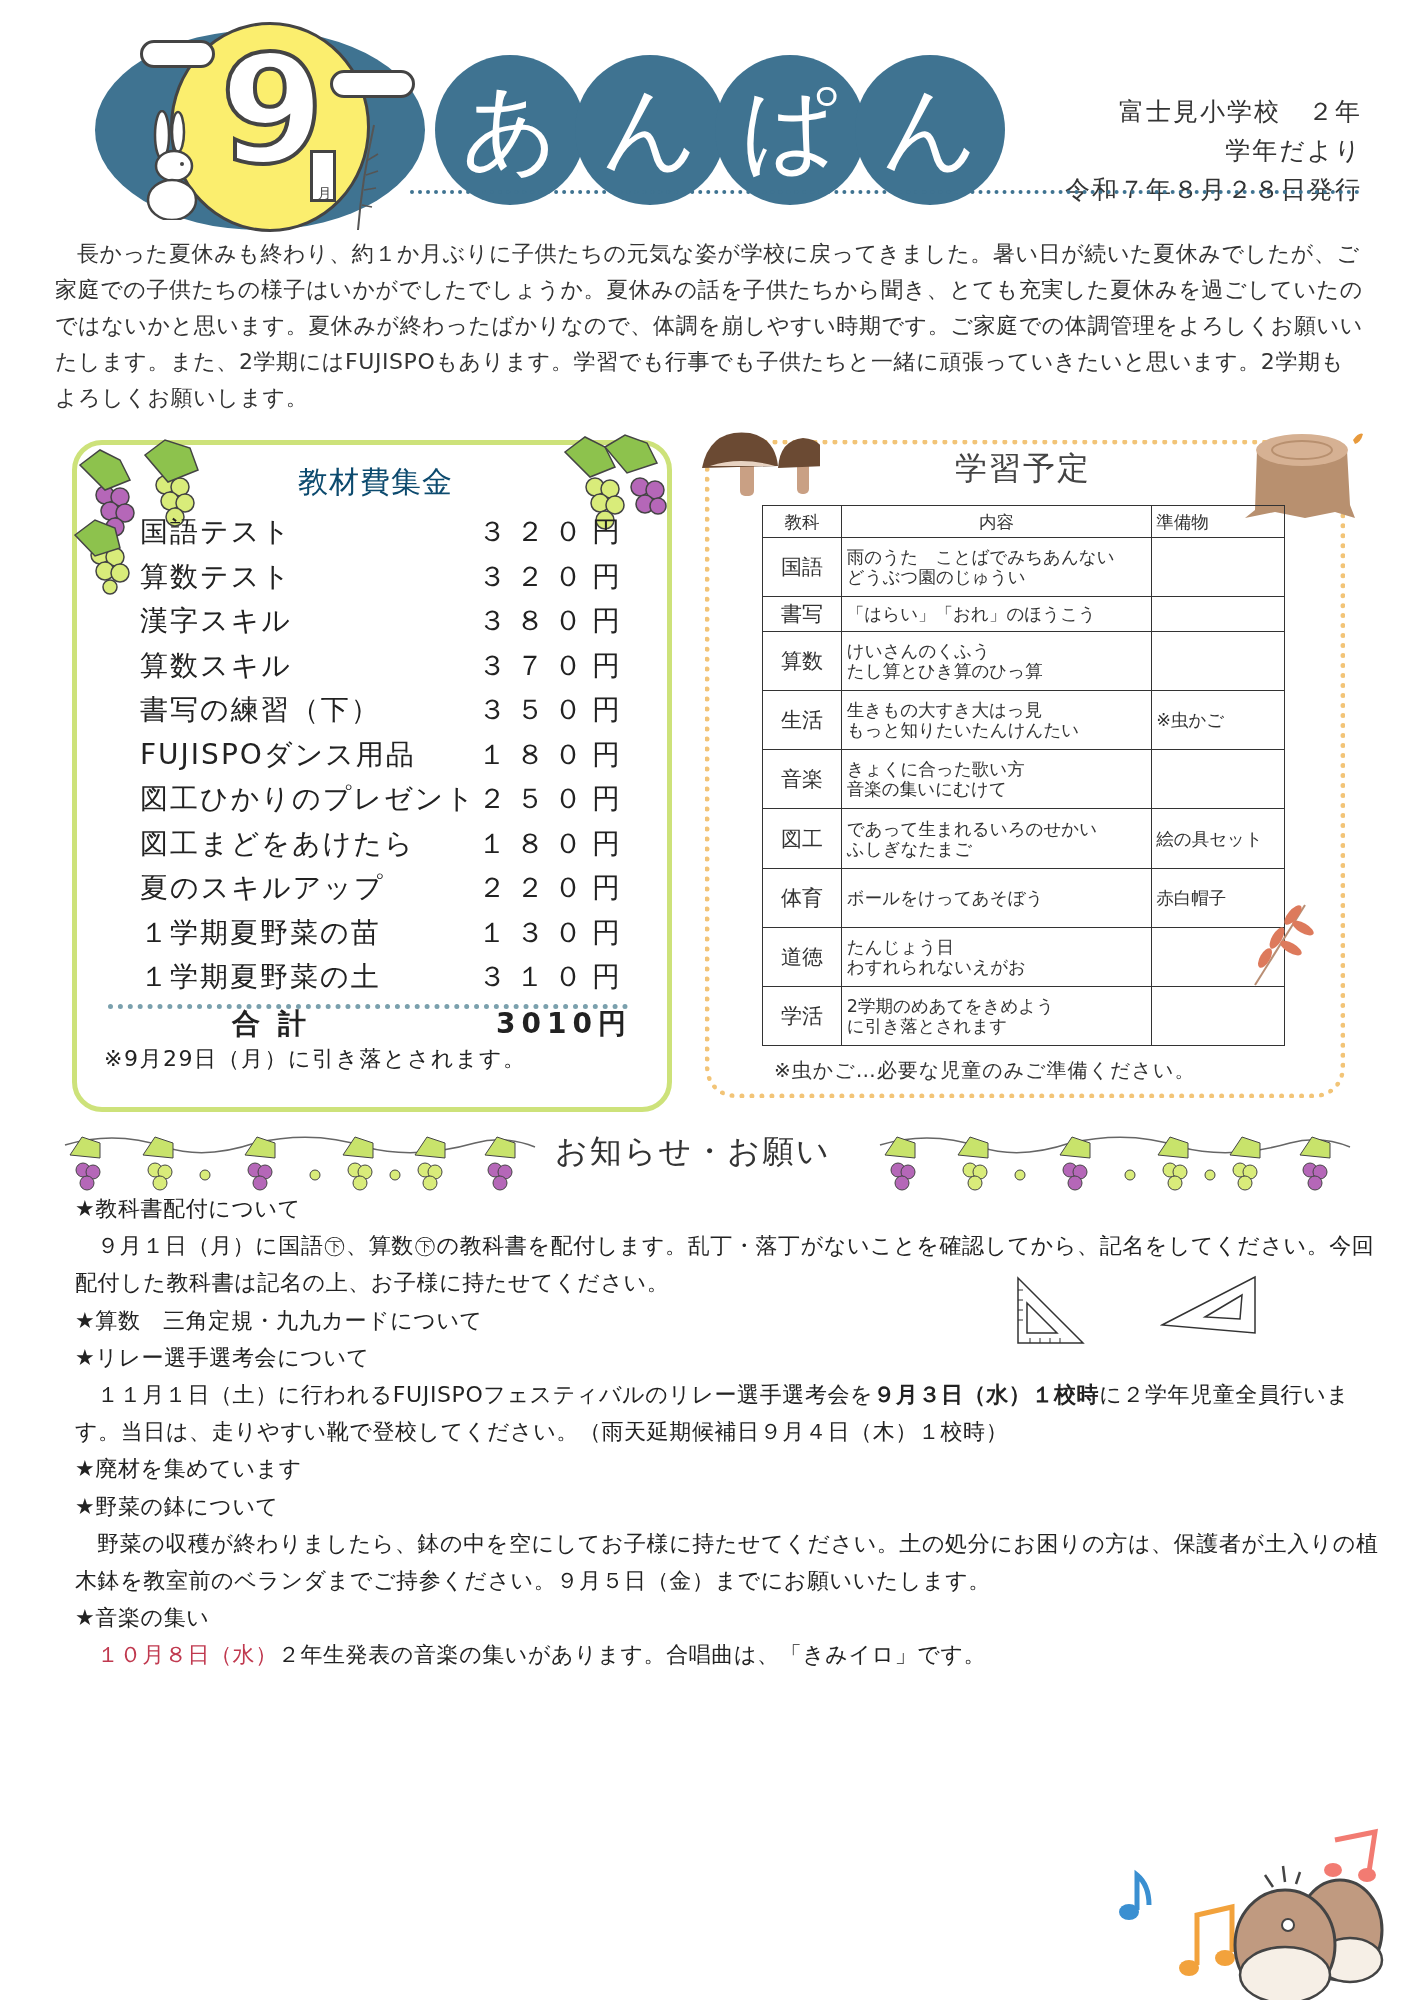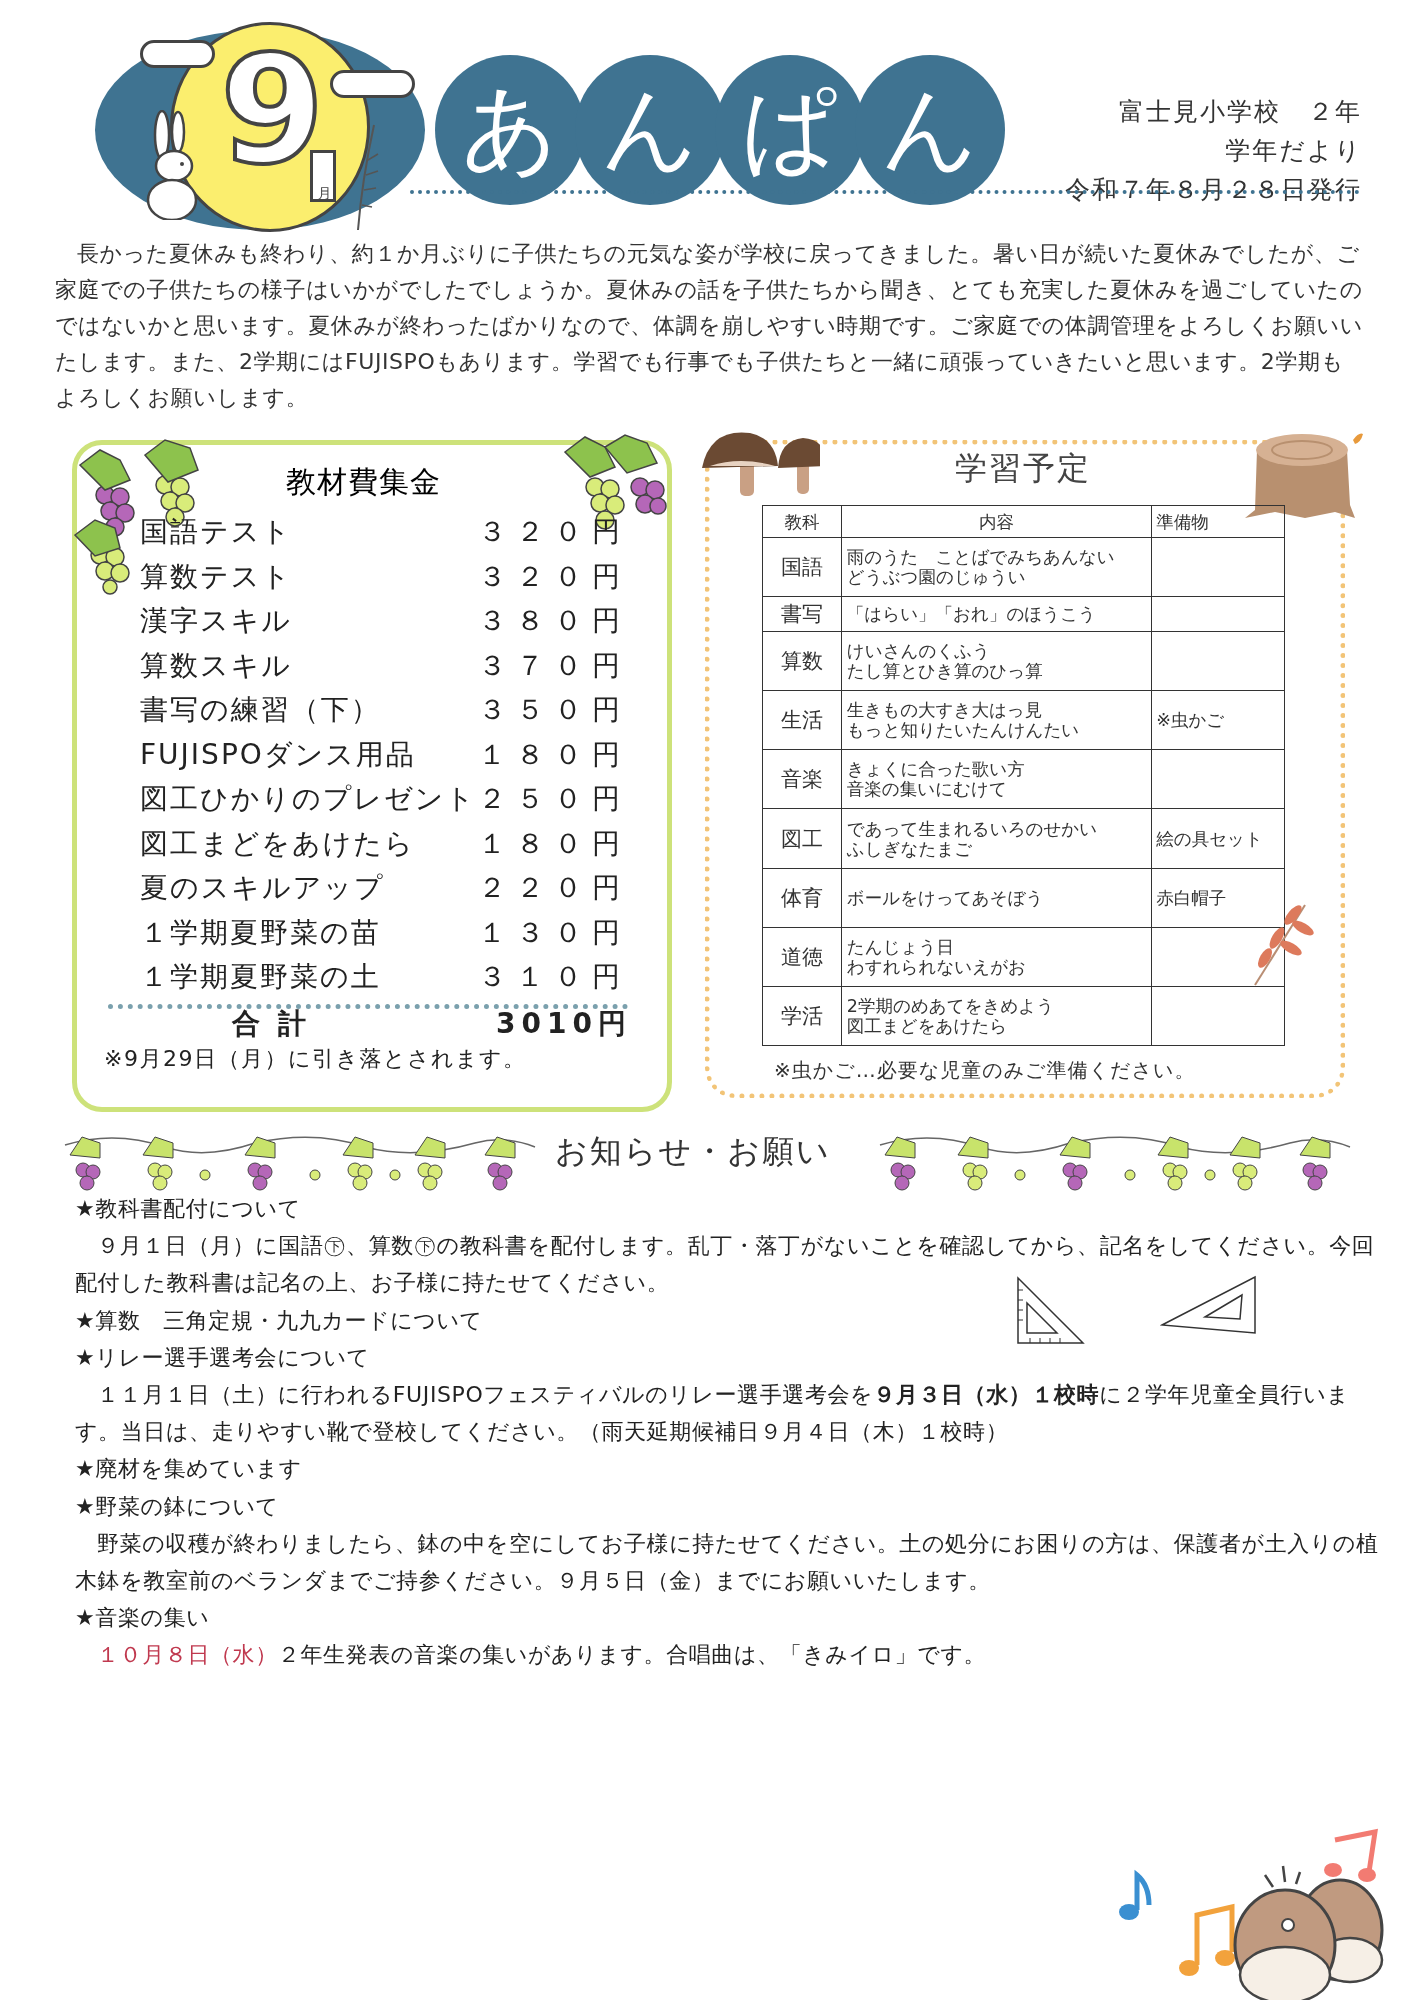--- a/index.html
+++ b/index.html
@@ -17,21 +17,21 @@
   .title-circles { left: 435px; top: 55px; display: flex; }
   .tc { width: 150px; height: 150px; border-radius: 50%; background: #3f7391; color: #fff; font-size: 95px; display: flex; align-items: center; justify-content: center; margin-right: -10px; font-family: "DejaVu Sans", sans-serif; }
   .school-info { right: 52px; top: 92px; text-align: right; font-size: 25px; line-height: 39px; color: #333; letter-spacing: 2px; }
   .header-dots { left: 410px; top: 190px; width: 950px; height: 0; border-top: 4px dotted #3f7391; }
 
   .intro { left: 55px; top: 236px; width: 1310px; font-size: 22px; line-height: 36px; letter-spacing: 0.6px; color: #333; }
   .intro p { text-indent: 1em; }
 
   
   .fee-box { left: 72px; top: 440px; width: 600px; height: 672px; border: 5px solid #cde27a; border-radius: 30px; }
-  .fee-title { left: 286px; top: 462px; font-size: 30px; color: #000000; letter-spacing: 1px; }
+  .fee-title { left: 298px; top: 462px; font-size: 30px; color: #0c4a6e; letter-spacing: 1px; }
   .fee-list { left: 140px; top: 510px; width: 490px; }
   .fee-row { display: flex; justify-content: space-between; font-size: 28px; height: 44.5px; line-height: 44.5px; color: #222; letter-spacing: 2px; }
   .fee-row .amt { letter-spacing: 10px; text-align: right; }
   .fee-dots { left: 108px; top: 1004px; width: 520px; border-top: 5px dotted #7aa0ad; }
   .fee-total { left: 232px; top: 1004px; width: 400px; display: flex; justify-content: space-between; font-size: 28px; font-weight: bold; line-height: 40px; }
   .fee-total .label { letter-spacing: 18px; }
   .fee-total .amt { letter-spacing: 6px; }
   .fee-note { left: 104px; top: 1044px; font-size: 22px; letter-spacing: 1.5px; color: #222; }
 
   
@@ -262,21 +262,21 @@
       </tr>
     <tr style="height:59px">
         <td class="subj">道徳</td>
         <td class="content">たんじょう日
 わすれられないえがお</td>
         <td class="prep"></td>
       </tr>
     <tr style="height:59px">
         <td class="subj">学活</td>
         <td class="content">2学期のめあてをきめよう
-図工まどをあけたら</td>
+に引き落とされます</td>
         <td class="prep"></td>
       </tr>
   </tbody>
 </table>
 <svg class="abs" style="left:1245px;top:900px;" width="70" height="90" viewBox="0 0 70 90">
   <path d="M10 85 L60 5" stroke="#b98e74" stroke-width="2"></path>
   <g fill="#dd7a5c">
       <ellipse cx="48" cy="15" rx="5" ry="12" transform="rotate(40 48 15)"></ellipse>
       <ellipse cx="58" cy="28" rx="5" ry="12" transform="rotate(-60 58 28)"></ellipse>
       <ellipse cx="32" cy="38" rx="5" ry="12" transform="rotate(30 32 38)"></ellipse>

